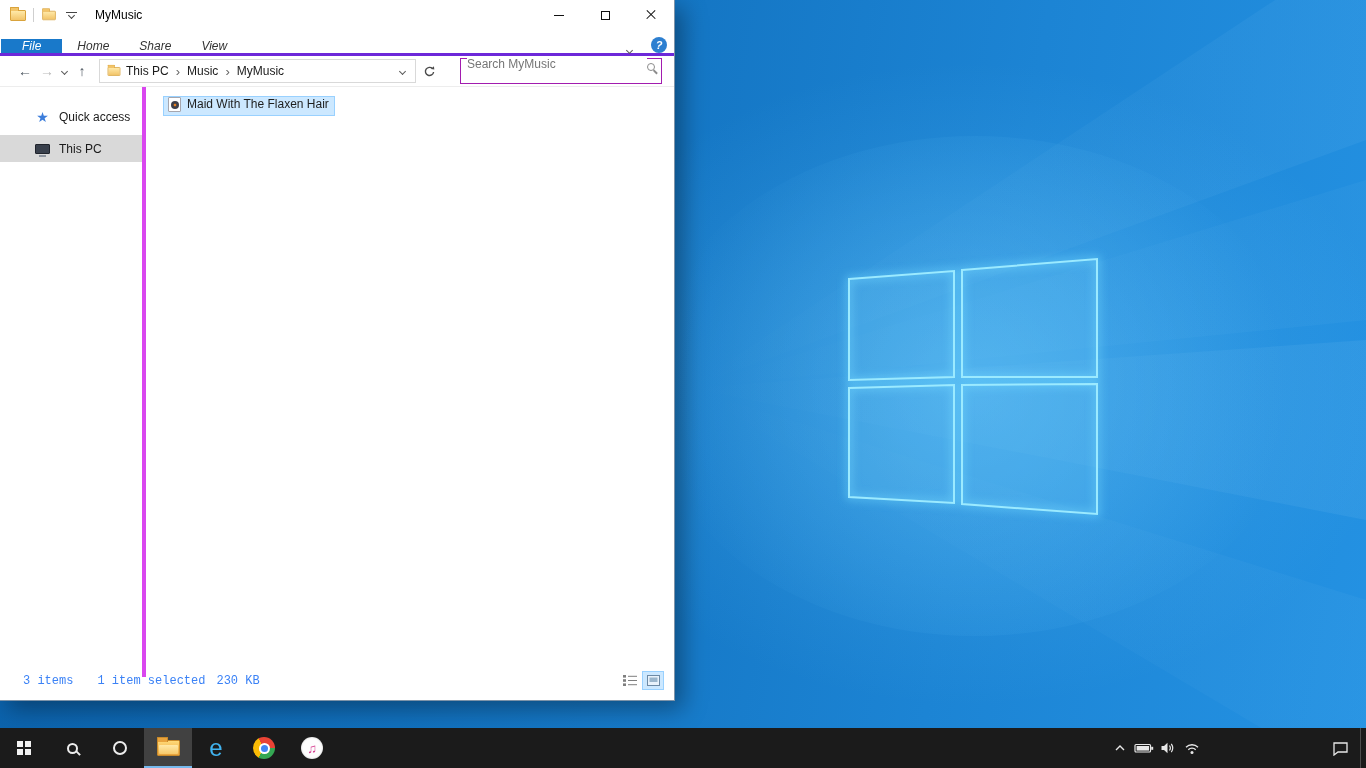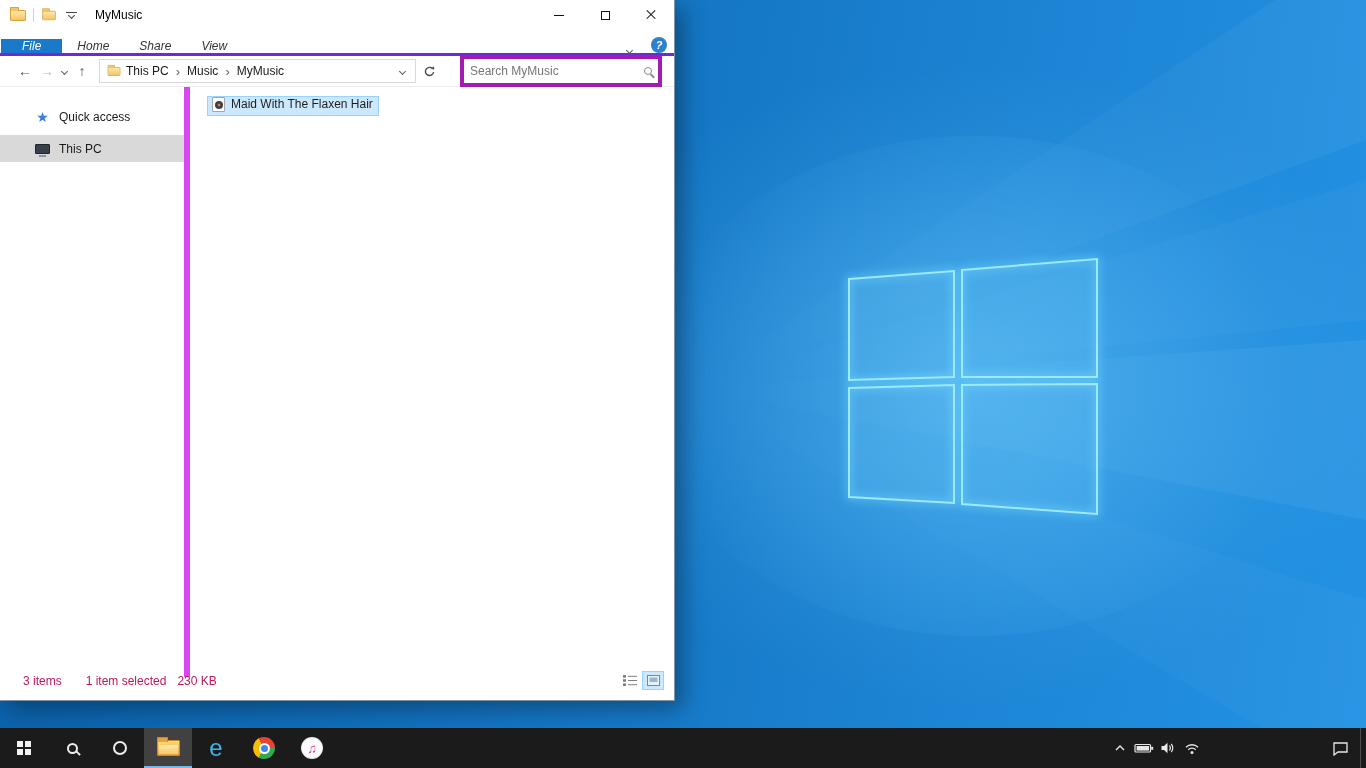--- a/index.html
+++ b/index.html
@@ -63,31 +63,31 @@
     font-size:14px; color:#4a545e; }
   .navarrow.disabled { color:#b9b9b9; }
   .recent-chev { width:13px; display:flex; align-items:center; justify-content:center; }
   .addressbox { width:317px; height:24px; border:1px solid #d9d9d9; background:#fff;
     display:flex; align-items:center; padding:0 4px 0 6px; margin-left:6px; }
   .crumbs { display:flex; align-items:center; flex:1; overflow:hidden; }
   .crumb { padding:0 4px; color:#1a1a1a; white-space:nowrap; }
   .crumb-sep { color:#666; padding:0 3px; font-size:13px; }
   .addr-drop { width:18px; display:flex; align-items:center; justify-content:center; align-self:stretch; }
   .refreshbtn { width:26px; height:24px; display:flex; align-items:center; justify-content:center; }
-  .searchbox { width:202px; height:24px; border:4px solid #a21caf; background:#fff; margin-left:18px;
-    display:flex; align-items:center; padding:12px 6px; }
+  .searchbox { width:202px; height:24px; border:1px solid #a21caf; background:#fff; margin-left:18px;
+    display:flex; align-items:flex-end; padding:12px 6px; }
   .searchbox input { border:none; outline:none; flex:1; font-family:"Liberation Sans",sans-serif;
     font-size:12px; color:#1a1a1a; min-width:0; }
   .searchbox input::placeholder { color:#767676; }
   .mag { width:8px; height:8px; border:1.4px solid #8c8c8c; border-radius:50%; position:relative; flex:none; }
   .mag::after { content:""; position:absolute; width:5px; height:1.5px; background:#8c8c8c;
     transform:rotate(45deg); right:-4px; bottom:-2px; }
 
   .winbody { flex:1; display:flex; min-height:0; }
-  .navpane { width:190px; border-right:6px solid #d946ef; padding-top:16px; flex:none; }
+  .navpane { width:146px; border-right:4px solid #d946ef; padding-top:16px; flex:none; }
   .navitem { height:27px; display:flex; align-items:center; padding-left:34px; margin-bottom:5px; }
   .navitem.selected { background:#d9d9d9; }
   .navitem .lbl { margin-left:8px; color:#1a1a1a; }
 
   .ic16 { width:17px; height:17px; position:relative; display:flex; align-items:center; justify-content:center; flex:none; }
   .star-ic::before { content:"★"; font-size:14px; color:#3d7edb; line-height:1; }
   .onedrive-folder { width:16px; height:11px; background:linear-gradient(#ffe9a8,#f2c469);
     border:1px solid #d9a33c; border-radius:1px; position:relative; }
   .onedrive-folder::before { content:""; position:absolute; left:-1px; top:-4px; width:7px; height:3px;
     background:#f2c469; border:1px solid #d9a33c; border-bottom:none; }
@@ -100,21 +100,21 @@
   .filelist { flex:1; padding:9px 0 0 17px; }
   .filerow { display:inline-flex; align-items:flex-start; height:20px; padding:0 5px 0 4px;
     border:1px solid transparent; margin-bottom:1px; }
   .filerow.selected { background:#cce8ff; border-color:#99d1ff; }
   .filelist .rowwrap { line-height:0; }
   .filerow .fname { margin-left:6px; color:#1e1e1e; line-height:normal; }
   .music-ic { width:13px; height:15px; background:#fff; border:1px solid #a6a6ae; border-radius:1px; position:relative; flex:none; }
   .music-ic::before { content:""; position:absolute; left:1.5px; top:3px; width:8px; height:8px; border-radius:50%;
     background:radial-gradient(circle at 50% 50%, #e8801e 0 1.5px, #3f3f49 1.6px 4px); }
 
-  .statusbar { height:23px; display:flex; align-items:center; padding:0 10px 16px 23px; flex:none; color:#be185d; }
+  .statusbar { height:23px; display:flex; align-items:center; padding:0 10px 16px 23px; flex:none; color:#3b82f6;font-family:Liberation Mono, monospace; }
   .statusbar .count { margin-right:24px; }
   .statusbar .sel { margin-right:11px; }
   .statusbar .spacer { flex:1; }
   .viewbtn { width:22px; height:19px; display:flex; align-items:center; justify-content:center; margin-left:1px; }
   .viewbtn.active { background:#cce8ff; border:1px solid #99d1ff; }
 
   
   .taskbar { position:absolute; left:0; bottom:0; width:1366px; height:40px; background:#1b1b1b;
     display:flex; align-items:stretch; z-index:5; }
   .tbbtn { width:48px; display:flex; align-items:center; justify-content:center; position:relative; }

